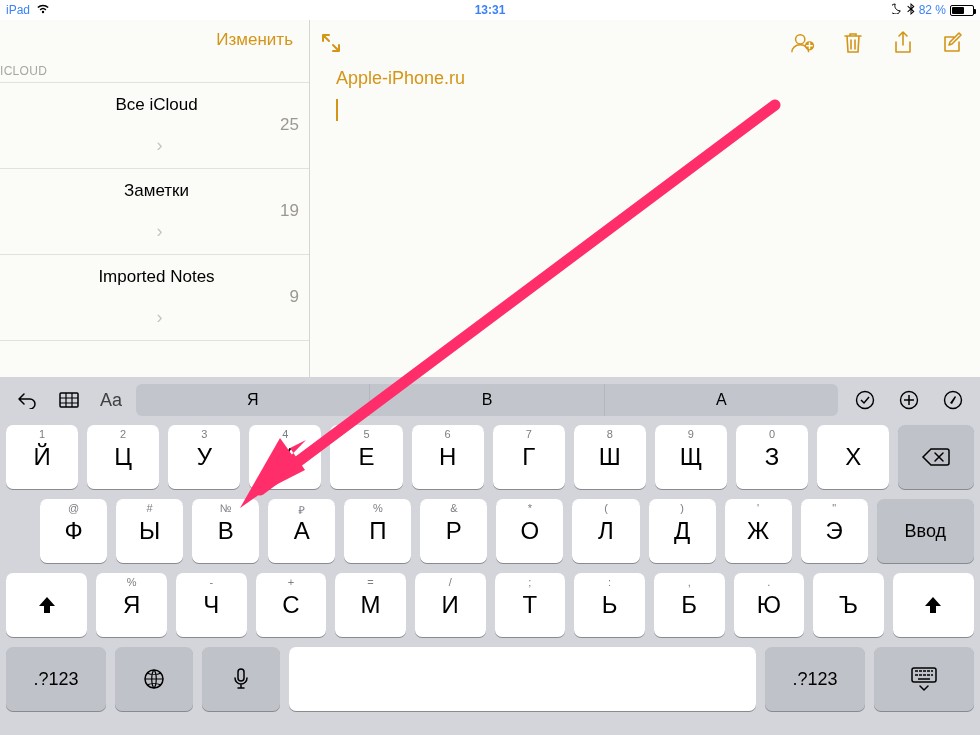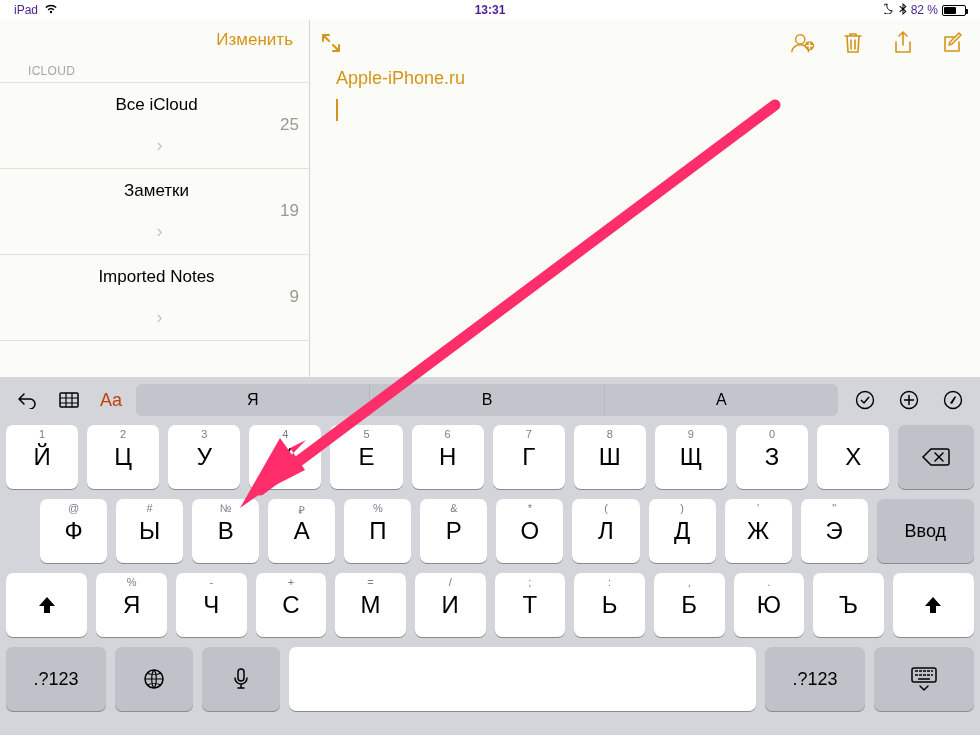--- a/index.html
+++ b/index.html
@@ -1,33 +1,33 @@
 <!DOCTYPE html>
 <html><head>
 <meta charset="utf-8">
 <style>
   * { box-sizing: border-box; margin: 0; padding: 0; -webkit-font-smoothing: antialiased; }
   html, body { width: 980px; height: 735px; overflow: hidden; font-family: -apple-system, "Helvetica Neue", Helvetica, Arial, sans-serif; background: #fff; }
   .device { position: relative; width: 980px; height: 735px; }
 
   
-  .statusbar { position: absolute; top: 0; left: 0; right: 0; height: 20px; font-size: 12px; color: #4c1d95; display: flex; align-items: center; padding: 0 14px; z-index: 50; }
+  .statusbar { position: absolute; top: 0; left: 0; right: 0; height: 20px; font-size: 12px; color: #3b82f6; display: flex; align-items: center; padding: 0 6px; z-index: 50; }
   .statusbar .sb-left { display: flex; align-items: center; gap: 6px; }
   .statusbar .sb-center { position: absolute; left: 50%; transform: translateX(-50%); font-weight: 600; font-size: 12px; }
   .statusbar .sb-right { margin-left: auto; display: flex; align-items: center; gap: 4px; }
   .battery { display: inline-block; width: 24px; height: 11px; border: 1px solid #000; border-radius: 2px; position: relative; }
   .battery::after { content: ""; position: absolute; right: -3px; top: 3px; width: 2px; height: 5px; background: #000; border-radius: 0 1px 1px 0; }
   .battery .fill { position: absolute; top: 1px; bottom: 1px; left: 1px; width: 55%; background: #000; border-radius: 1px; }
 
   
   .app { position: absolute; top: 20px; left: 0; right: 0; bottom: 0; display: flex; }
   .sidebar { width: 310px; background: #fbfbf8; border-right: 1px solid #d7d4cf; display: flex; flex-direction: column; }
   .sidebar .edit { text-align: right; padding: 10px 16px 6px; font-size: 17px; color: #d49517; }
   .sidebar h1 { font-size: 34px; font-weight: 700; padding: 0 14px 10px; color: #000; }
-  .sidebar .section-label { font-size: 12px; color: #a8a6a0; padding: 8px 28px 4px; letter-spacing: 0.3px; }
+  .sidebar .section-label { font-size: 12px; color: #a8a6a0; padding: 8px 0 4px; letter-spacing: 0.3px; }
   .folder-row { display: flex; align-items: center; padding: 12px 10px 12px 14px; border-top: 1px solid #e4e1db; font-size: 17px; color: #000; flex-direction: column; }
   .folder-row:last-child { border-bottom: 1px solid #e4e1db; }
   .folder-row .count { margin-left: auto; color: #9b988f; font-size: 17px; }
   .folder-row .chev { color: #c7c4bb; margin-left: 6px; font-size: 18px; }
 
   .content { flex: 1; background: #fbfbf8; position: relative; }
   .note-toolbar { display: flex; align-items: center; padding: 6px 14px 0 8px; height: 40px; }
   .note-toolbar .left-icons svg { display: block; }
   .note-toolbar .right-icons { margin-left: auto; display: flex; align-items: center; gap: 24px; }
   .note-toolbar .icon { width: 26px; height: 26px; display: flex; align-items: center; justify-content: center; }
@@ -38,21 +38,21 @@
 
   
   .arrow-overlay { position: absolute; top: 0; left: 0; z-index: 60; pointer-events: none; }
 
   
   .keyboard { position: absolute; left: 0; right: 0; bottom: 0; height: 358px; background: #d3d5da; padding: 0 4px 4px; z-index: 40; }
   .kb-top { height: 44px; display: flex; align-items: center; padding: 4px 6px 2px; gap: 8px; }
   .kb-top .sugrow { flex: 1; display: flex; gap: 0; height: 32px; border-radius: 6px; overflow: hidden; background: #c2c5cb; }
   .sugrow .sug { flex: 1; display: flex; align-items: center; justify-content: center; font-size: 16px; color: #000; border-right: 1px solid #b4b7bd; }
   .sugrow .sug:last-child { border-right: none; }
-  .kb-top .util { width: 34px; height: 30px; display: flex; align-items: center; justify-content: center; color: #c2410c; }
+  .kb-top .util { width: 34px; height: 30px; display: flex; align-items: center; justify-content: center; color: #404040; }
   .kb-top .util-r { margin-left: 2px; }
 
   .kb-rows { display: flex; flex-direction: column; gap: 10px; padding: 4px 2px 0; }
   .kb-row { display: flex; gap: 9px; }
   .key { background: #fff; border-radius: 7px; box-shadow: 0 1px 0 rgba(0,0,0,0.35); display: flex; flex-direction: column; align-items: center; justify-content: center; height: 64px; position: relative; font-size: 24px; color: #000; }
   .key .alt { position: absolute; top: 3px; font-size: 11px; color: #7a7d82; }
   .key.fn { background: #bfc2c8; }
   .key.shift svg, .key.enter, .key.dismiss svg { }
   .r1 .key { flex: 1; }
   .r1 .key.backspace { flex: 1.05; background: #bfc2c8; }

